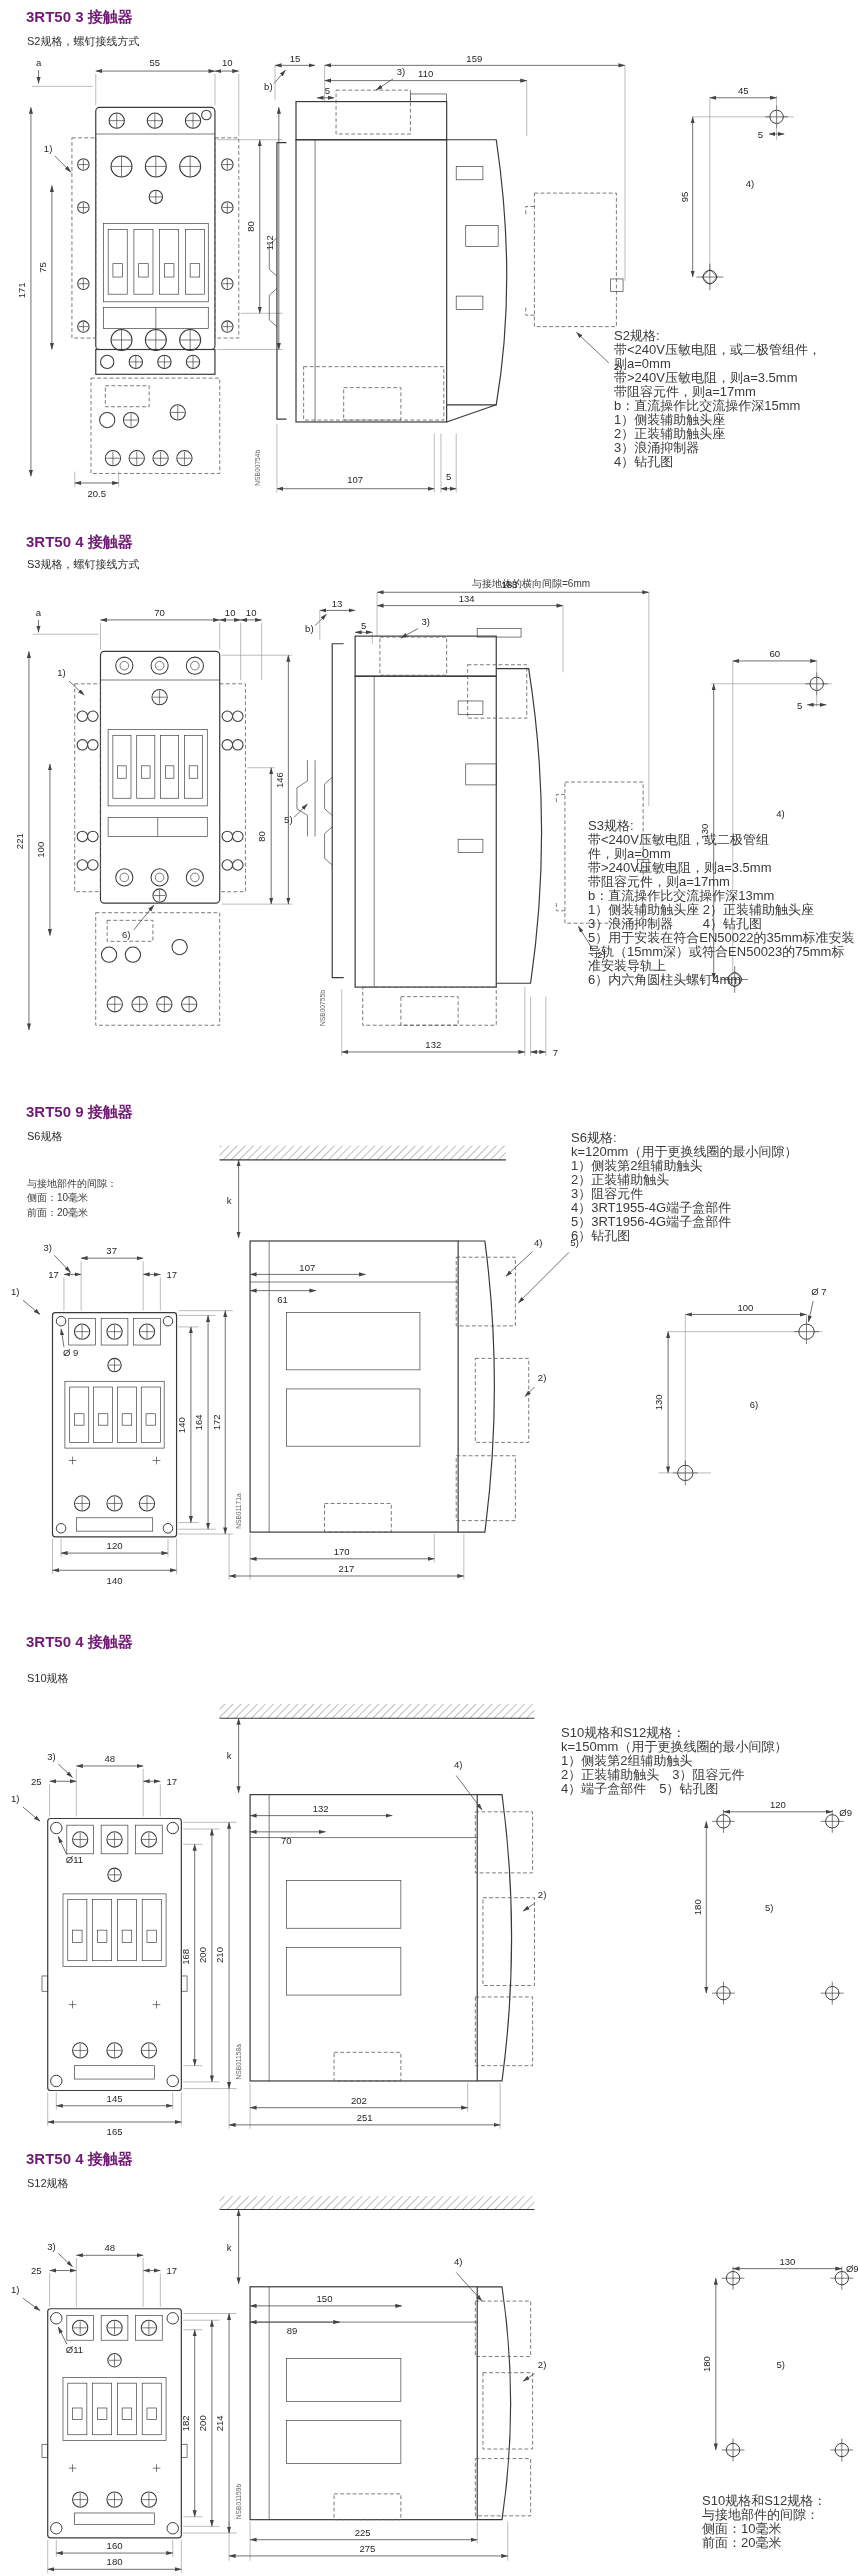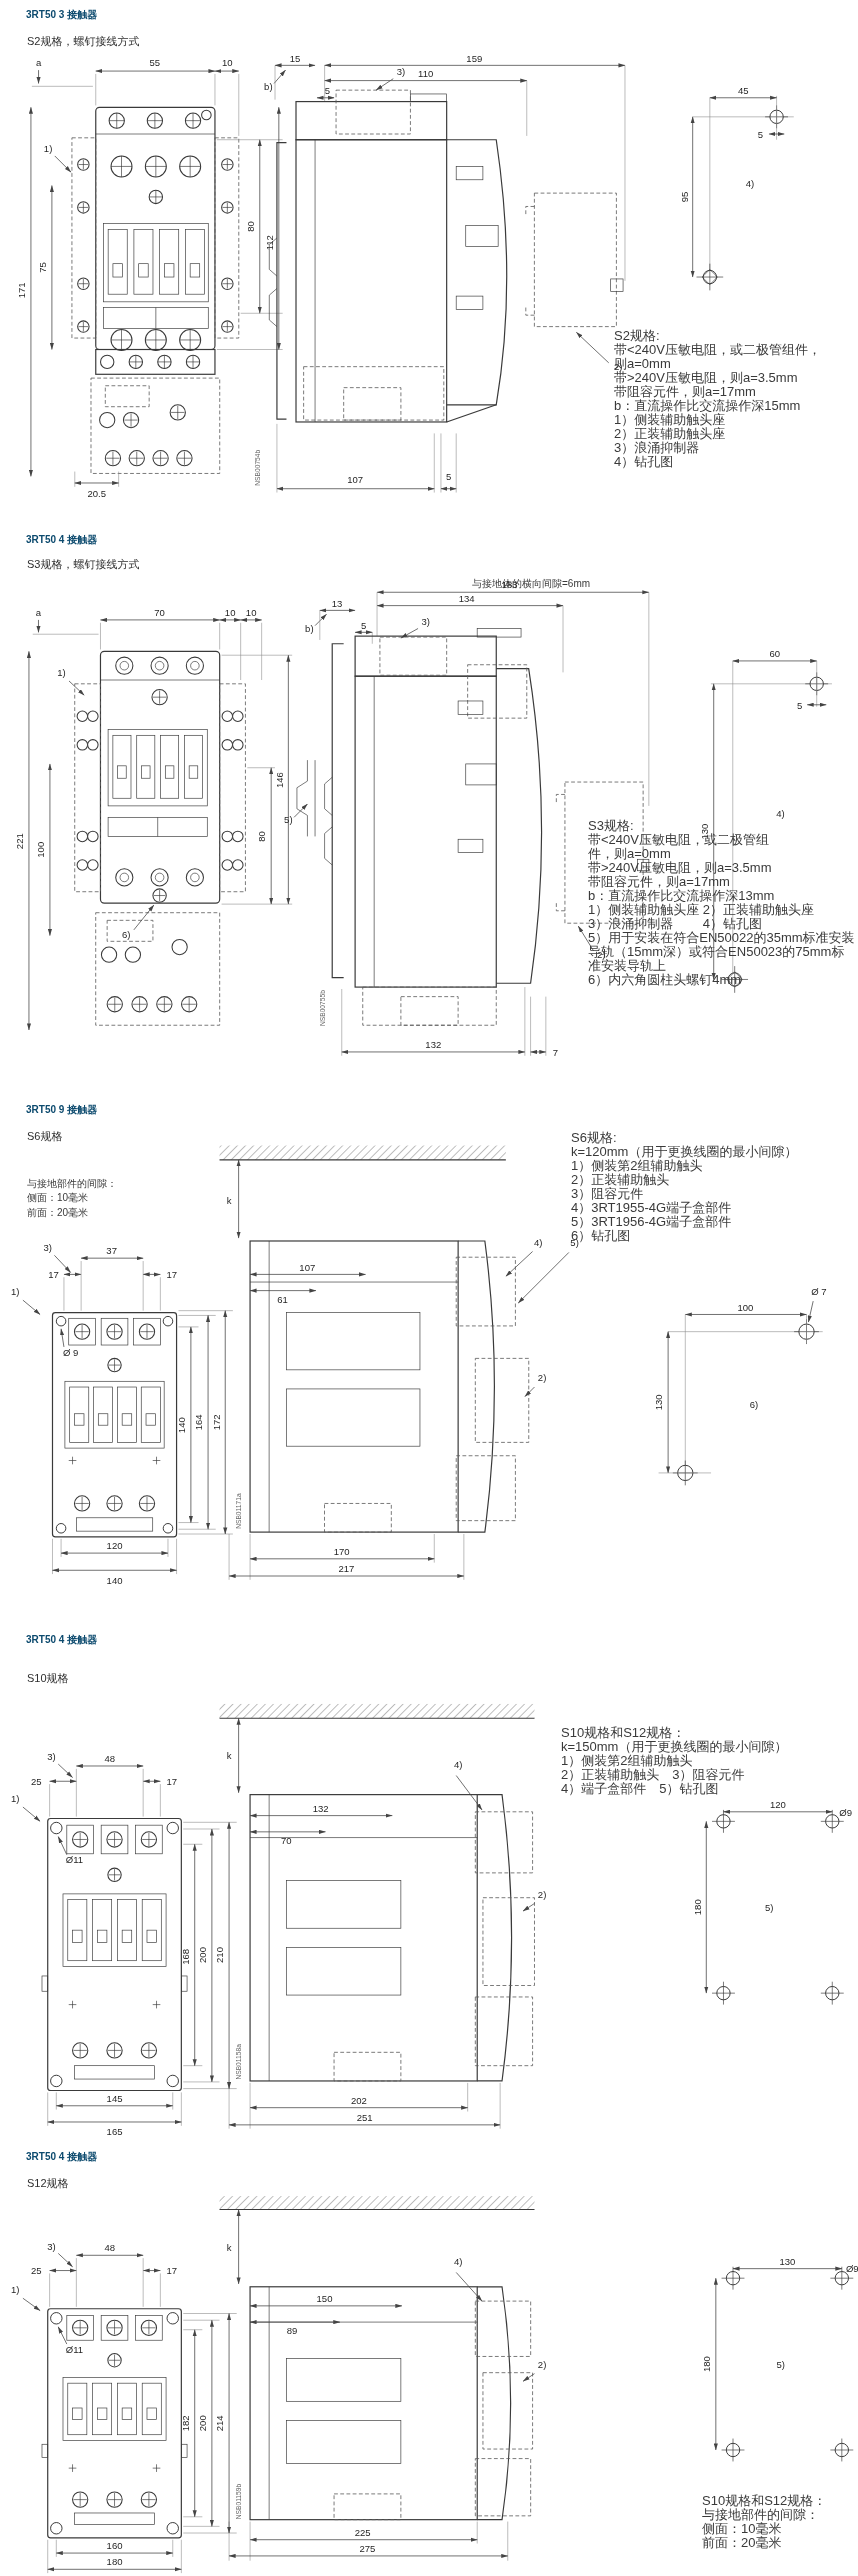--- a/index.html
+++ b/index.html
@@ -1,19 +1,19 @@
 <!DOCTYPE html>
 <html><head>
 <meta charset="utf-8">
 <style>
 *{margin:0;padding:0;box-sizing:border-box}
 body{background:#fff;font-family:"Liberation Sans","DejaVu Sans",sans-serif}
 .page{position:relative;width:859px;height:2576px;background:#fff;overflow:hidden}
 .sec{position:absolute;left:0;width:859px}
-.title{position:absolute;left:26px;font-size:10px;font-weight:bold;color:#0c4a6e}
+.title{position:absolute;left:26px;font-size:15px;font-weight:bold;color:#701a75}
 .subtit{position:absolute;left:27px;font-size:11px;color:#2e2e2e}
 .draw{position:absolute;left:0;top:0}
 .notes{position:absolute;font-size:13px;line-height:14px;color:#3a3a3a;white-space:pre}
 .clr{position:absolute;font-size:10px;line-height:14.3px;color:#3a3a3a;white-space:pre}
 svg text{font-family:"Liberation Sans","DejaVu Sans",sans-serif;font-size:10px;fill:#262626;text-anchor:middle}
 svg text.code{font-size:7px;fill:#666}
 .lw{stroke:#3a3a3a;stroke-width:1.25;fill:none}
 .thin{stroke:#3a3a3a;stroke-width:.7;fill:none}
 .dsh{stroke:#5c5c5c;stroke-width:.85;fill:none;stroke-dasharray:4 2.5}
 .dim{stroke:#444;stroke-width:.8;fill:none}

